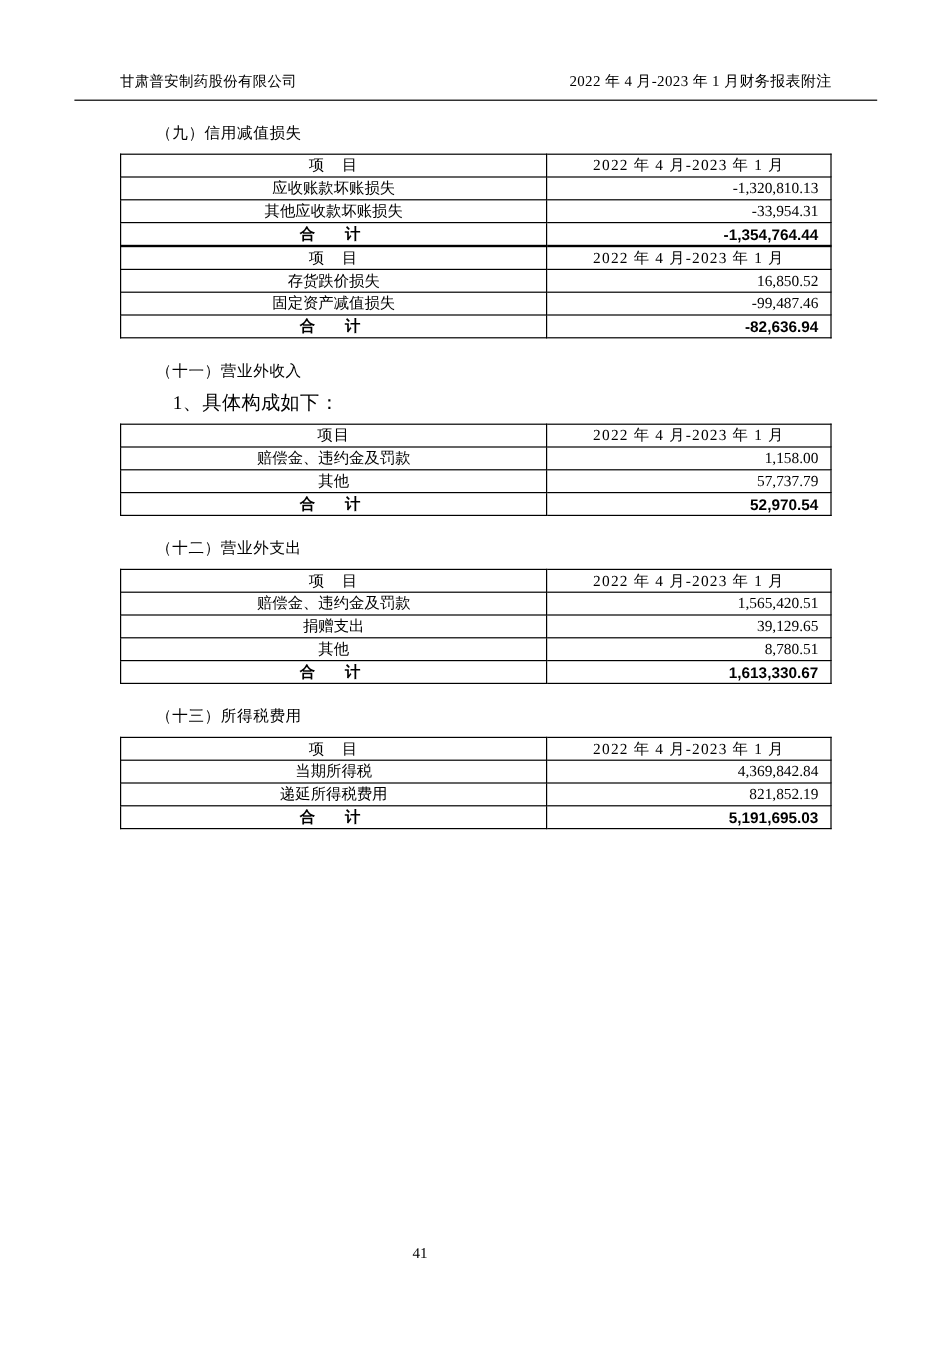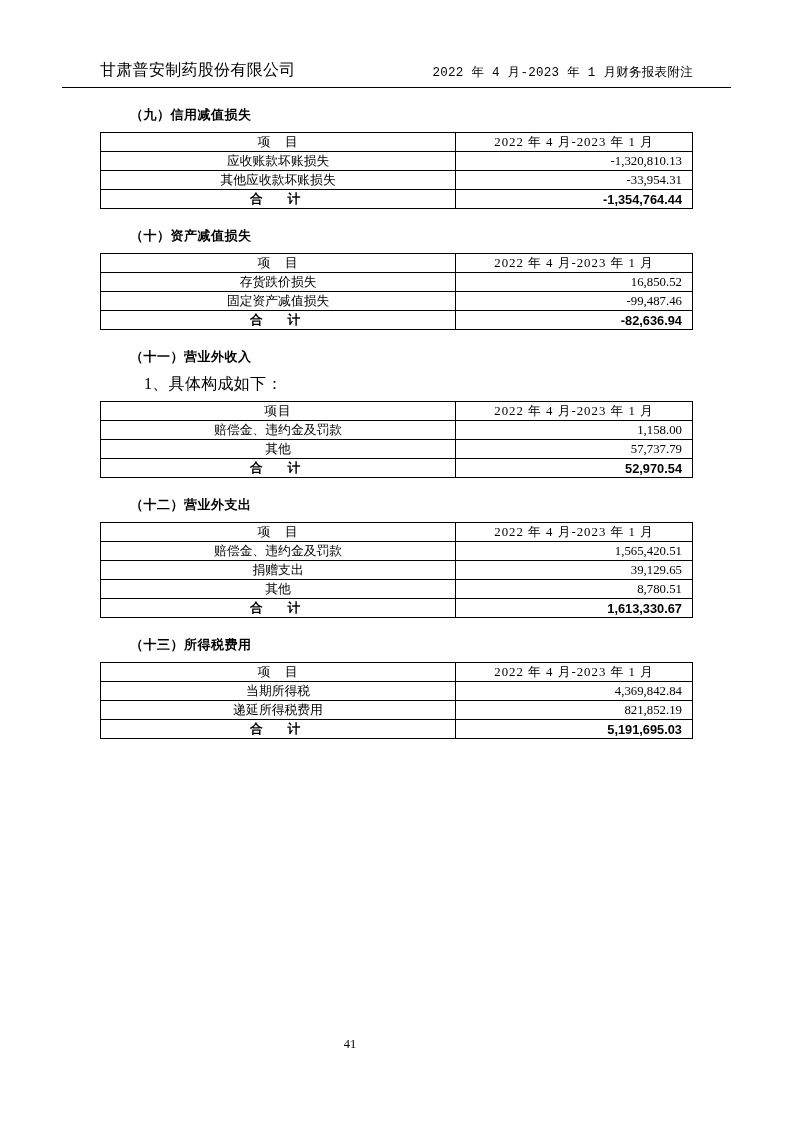--- a/index.html
+++ b/index.html
@@ -25,32 +25,32 @@
     display: flex;
     justify-content: space-between;
     align-items: flex-end;
     font-size: 12.5px;
     padding: 0 38px 6px 38px;
     border-bottom: 1px solid #000;
     letter-spacing: 0.3px;
   }
   .header .left {
     font-family: Liberation Mono, monospace;
-    font-size: 16px;
+    font-size: 12px;
   }
   .header .right {
-    font-family: Liberation Mono, monospace;
+    font-family: Liberation Serif, serif;
     font-size: 12.5px;
   }
   .content {
     padding: 0 38px;
   }
   .sec-title {
     font-family: "Liberation Sans", sans-serif;
-    font-weight: bold;
+    font-weight: normal;
     font-size: 13px;
     margin: 18px 0 8px 0;
     padding-left: 30px;
     letter-spacing: 0.5px;
   }
   .sub-note {
     font-size: 16px;
     margin: 4px 0 6px 0;
     padding-left: 44px;
     letter-spacing: 0.3px;
@@ -136,21 +136,20 @@
                 <td class="cell-right">-33,954.31</td>
               </tr>
               <tr>
                 <td class="total-label">合　计</td>
                 <td class="total-val">-1,354,764.44</td>
               </tr>
             </tbody>
           </table>
         </div>
         <div>
-          <div class="sec-title">（十）资产减值损失</div>
           <table class="fin">
             <colgroup>
               <col class="col-item">
               <col class="col-val">
             </colgroup>
             <tbody>
               <tr>
                 <td class="th-center">项　目</td>
                 <td class="th-center">2022 年 4 月-2023 年 1 月</td>
               </tr>

